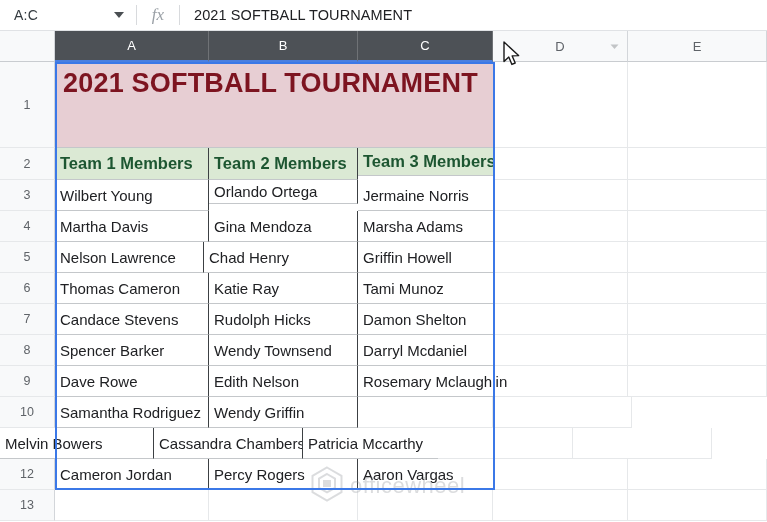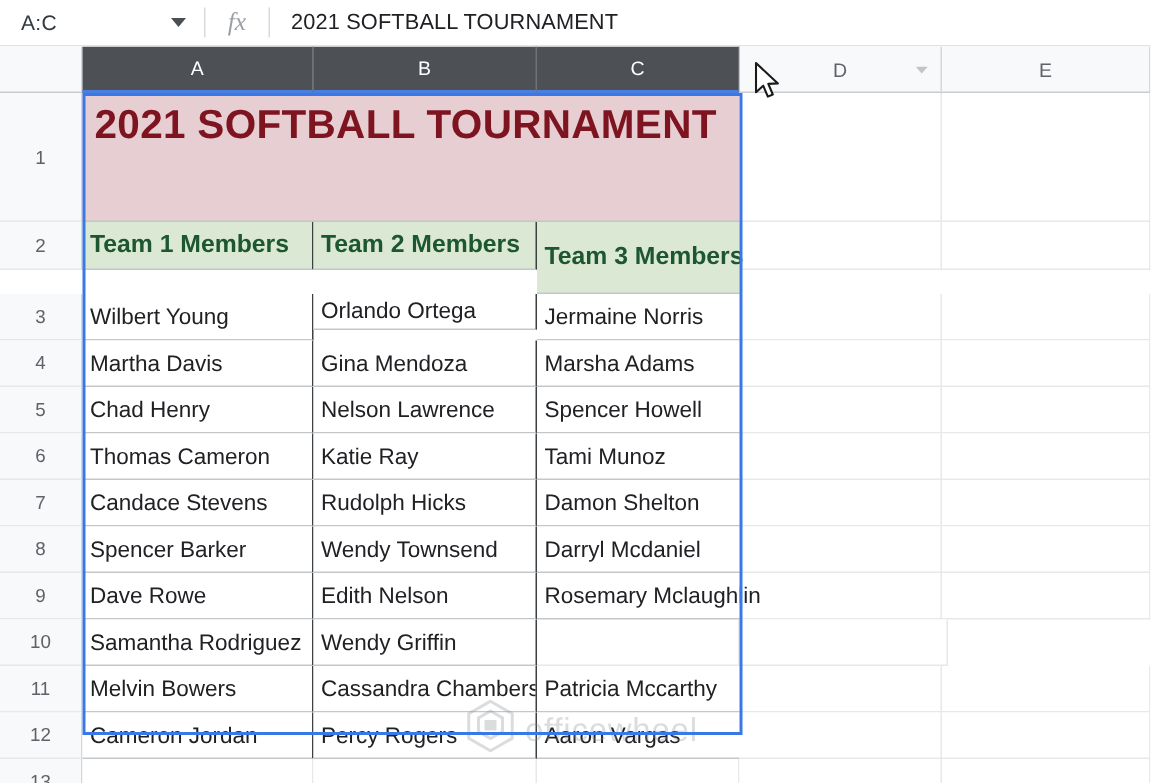--- a/index.html
+++ b/index.html
@@ -281,21 +281,21 @@
         <div class="cell blank" style="width:135px;height:86px"></div>
         <div class="cell blank" style="width:139px;height:86px"></div>
       </div>
 
       <div class="grid-row">
         <div class="row-head" style="height:32px">
           <span>2</span>
         </div>
         <div class="cell hdr-cell" style="width:154px;height:32px">Team 1 Members</div>
         <div class="cell hdr-cell" style="width:149px;height:32px">Team 2 Members</div>
-        <div class="cell hdr-cell colC overflow" style="width:135px;height:48px">Team 3 Members</div>
+        <div class="cell hdr-cell colC overflow" style="width:135px;height:28px">Team 3 Members</div>
         <div class="cell blank" style="width:135px;height:32px"></div>
         <div class="cell blank" style="width:139px;height:32px"></div>
       </div>
 
       <div class="grid-row">
         <div class="row-head" style="height:31px">
             <span>3</span>
           </div>
         <div class="cell" style="width:154px;height:31px">Wilbert Young</div>
         <div class="cell" style="width:149px;height:24px">Orlando Ortega</div>
@@ -312,23 +312,23 @@
         <div class="cell" style="width:149px;height:31px">Gina Mendoza</div>
         <div class="cell colC overflow" style="width:135px;height:31px">Marsha Adams</div>
         <div class="cell blank" style="width:135px;height:31px"></div>
         <div class="cell blank" style="width:139px;height:31px"></div>
       </div>
 
       <div class="grid-row">
         <div class="row-head" style="height:31px">
             <span>5</span>
           </div>
+        <div class="cell" style="width:149px;height:31px">Nelson Lawrence</div>
         <div class="cell" style="width:154px;height:31px">Chad Henry</div>
-        <div class="cell" style="width:149px;height:31px">Nelson Lawrence</div>
-        <div class="cell colC overflow" style="width:135px;height:31px">Spencer Howell</div>
+        <div class="cell colC overflow" style="width:135px;height:31px">Griffin Howell</div>
         <div class="cell blank" style="width:135px;height:31px"></div>
         <div class="cell blank" style="width:139px;height:31px"></div>
       </div>
 
       <div class="grid-row">
         <div class="row-head" style="height:31px">
             <span>6</span>
           </div>
         <div class="cell" style="width:154px;height:31px">Thomas Cameron</div>
         <div class="cell" style="width:149px;height:31px">Katie Ray</div>
@@ -374,23 +374,20 @@
         <div class="row-head" style="height:31px">
             <span>10</span>
           </div>
         <div class="cell" style="width:154px;height:31px">Samantha Rodriguez</div>
         <div class="cell" style="width:149px;height:31px">Wendy Griffin</div>
         <div class="cell blank" style="width:135px;height:31px"></div>
         <div class="cell blank" style="width:139px;height:31px"></div>
       </div>
 
       <div class="grid-row">
-        <div class="row-head" style="height:31px">
-            <span>11</span>
-          </div>
         <div class="cell" style="width:154px;height:31px">Melvin Bowers</div>
         <div class="cell" style="width:149px;height:31px">Cassandra Chambers</div>
         <div class="cell colC overflow" style="width:135px;height:31px">Patricia Mccarthy</div>
         <div class="cell blank" style="width:135px;height:31px"></div>
         <div class="cell blank" style="width:139px;height:31px"></div>
       </div>
 
       <div class="grid-row">
         <div class="row-head" style="height:31px">
             <span>12</span>

